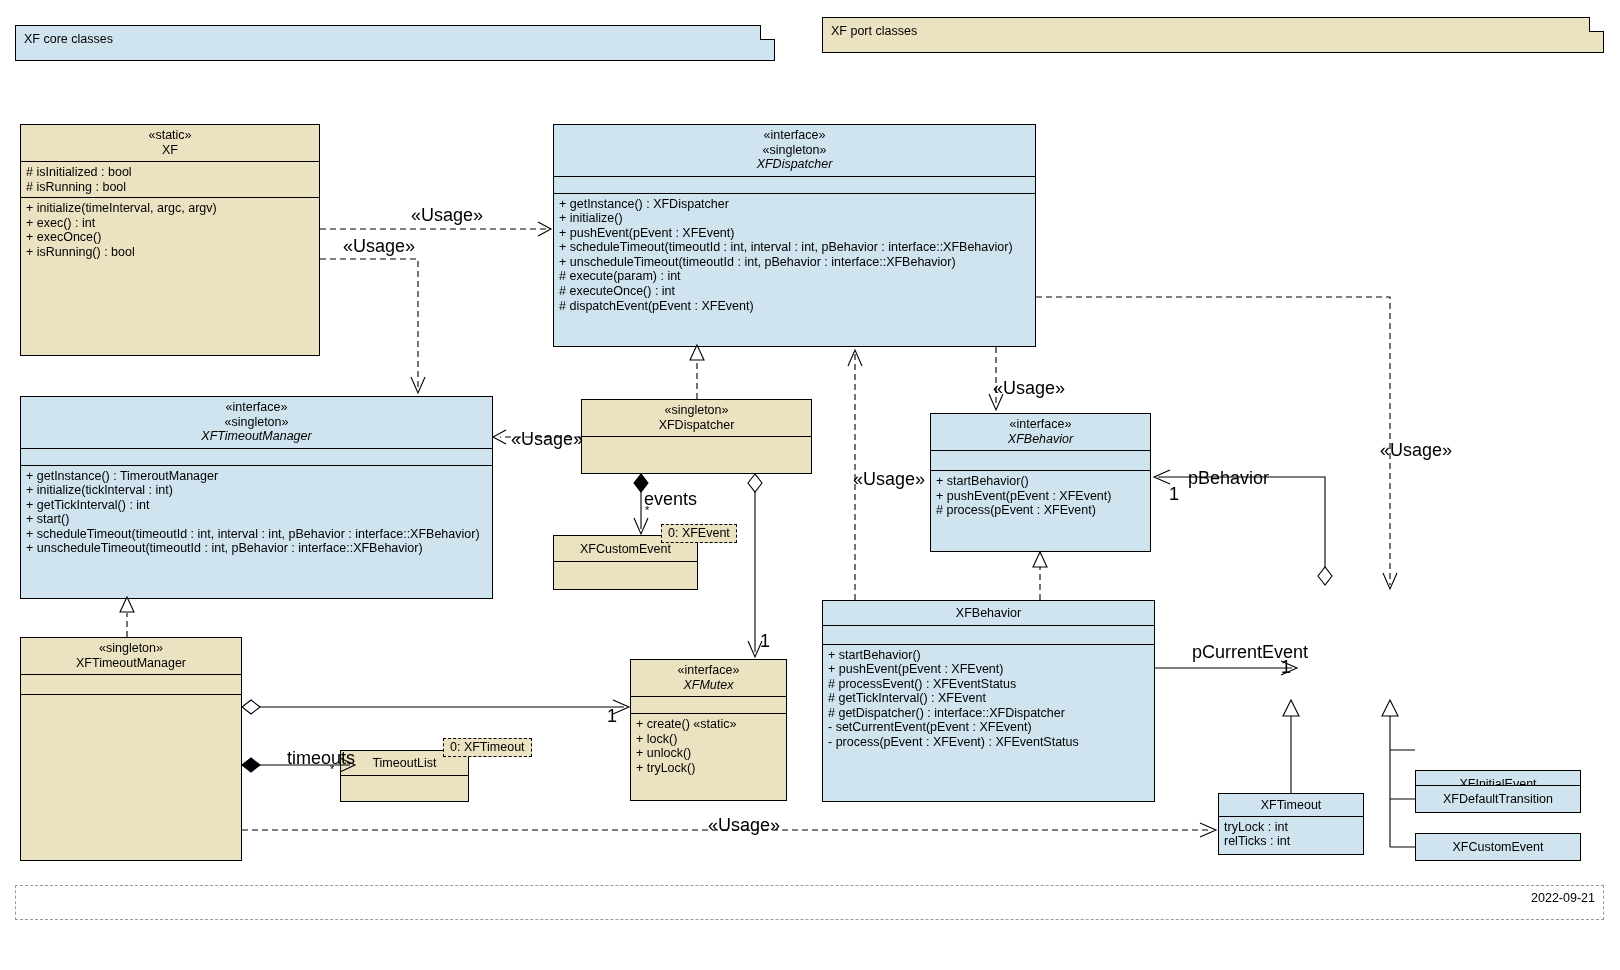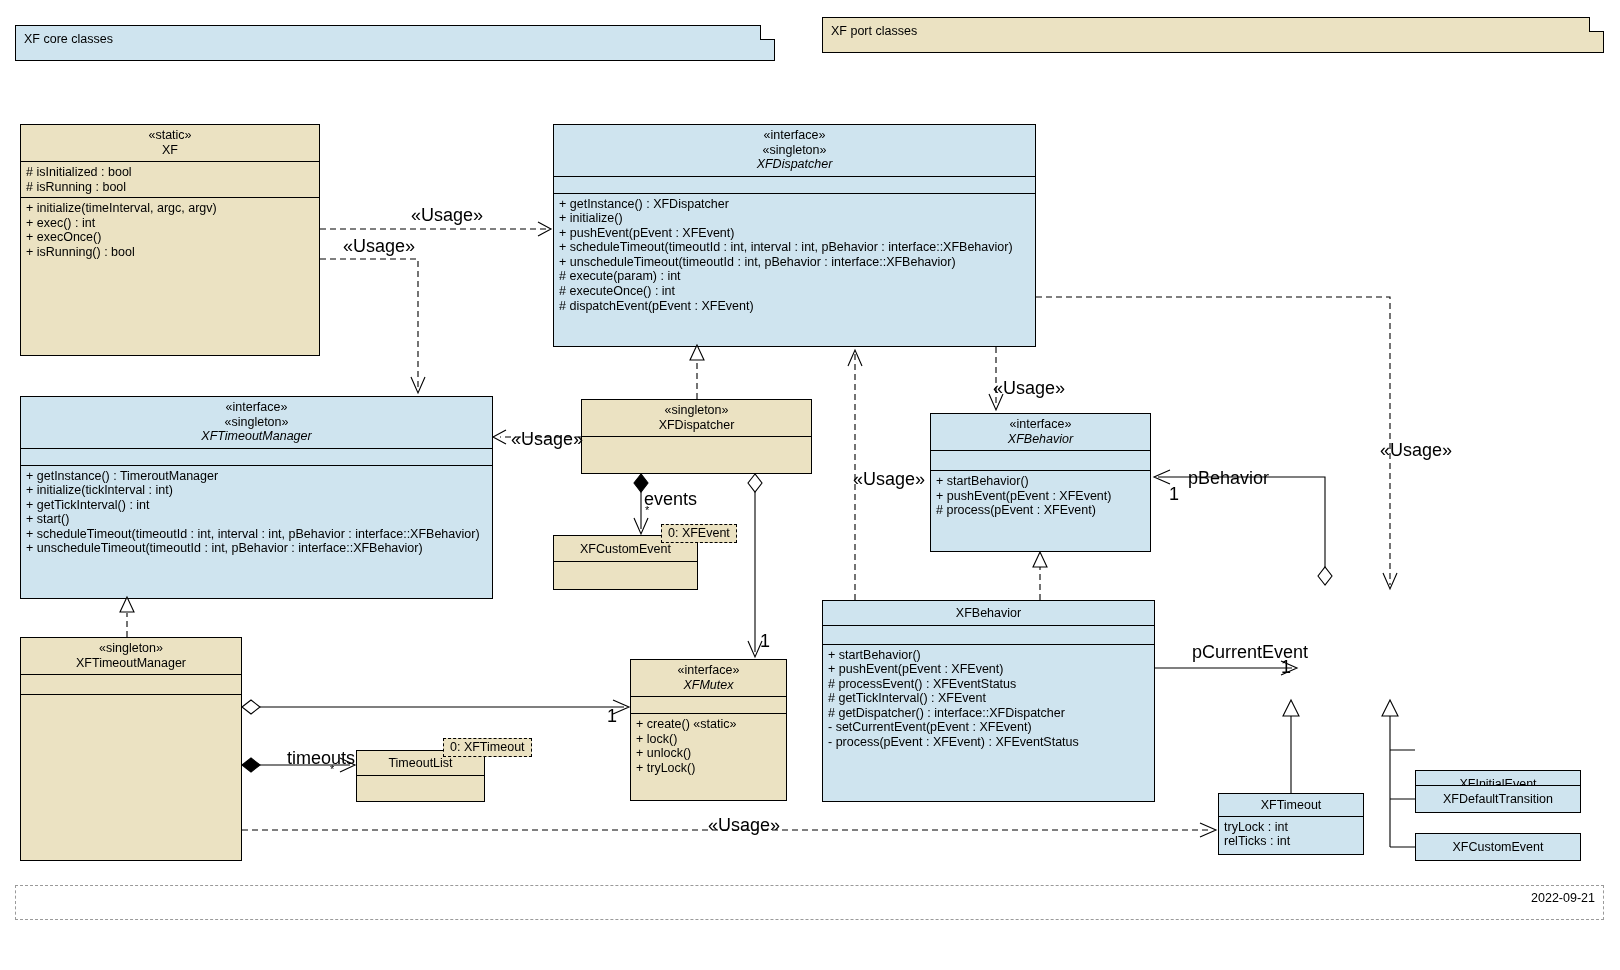--- a/index.html
+++ b/index.html
@@ -144,21 +144,21 @@
 
   <div class="uml tan" style="left:20px;top:637px;width:222px;height:224px;">
     <div class="hdr">
       <div class="stereo">«singleton»</div>
       <div class="cname">XFTimeoutManager</div>
     </div>
     <div class="sect sep" style="height:20px;"></div>
     <div class="sect sep" style="height:165px;"></div>
   </div>
 
-  <div class="uml tan" style="left:356px;top:750px;width:129px;height:52px;">
+  <div class="uml tan" style="left:340px;top:750px;width:129px;height:52px;">
     <div class="hdr" style="padding-top:5px;">
       <div class="cname">TimeoutList</div>
     </div>
     <div class="sect sep" style="height:25px;"></div>
   </div>
 
   <div class="tag" style="left:443px;top:738px;">
     <span>0: XFTimeout</span>
   </div>
 

